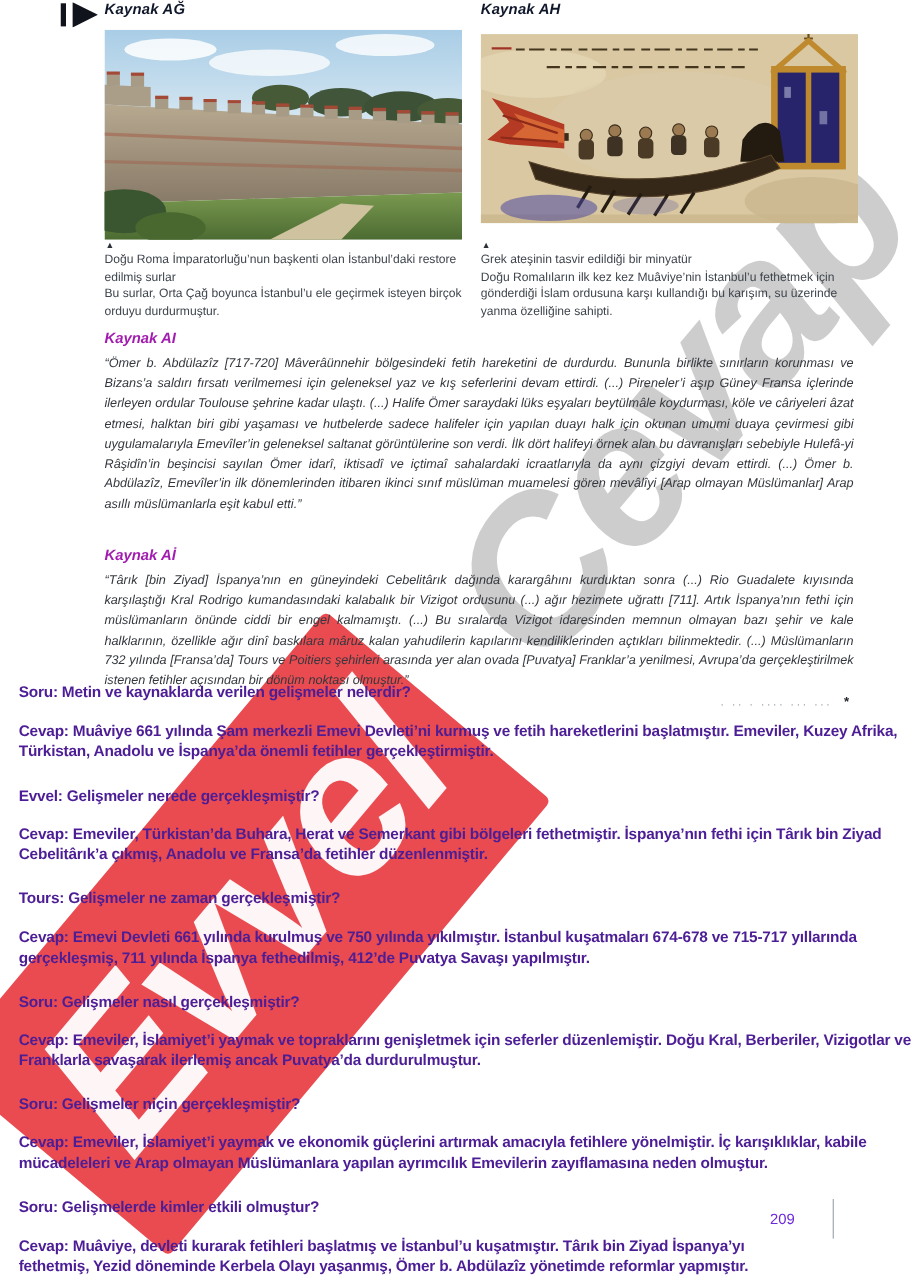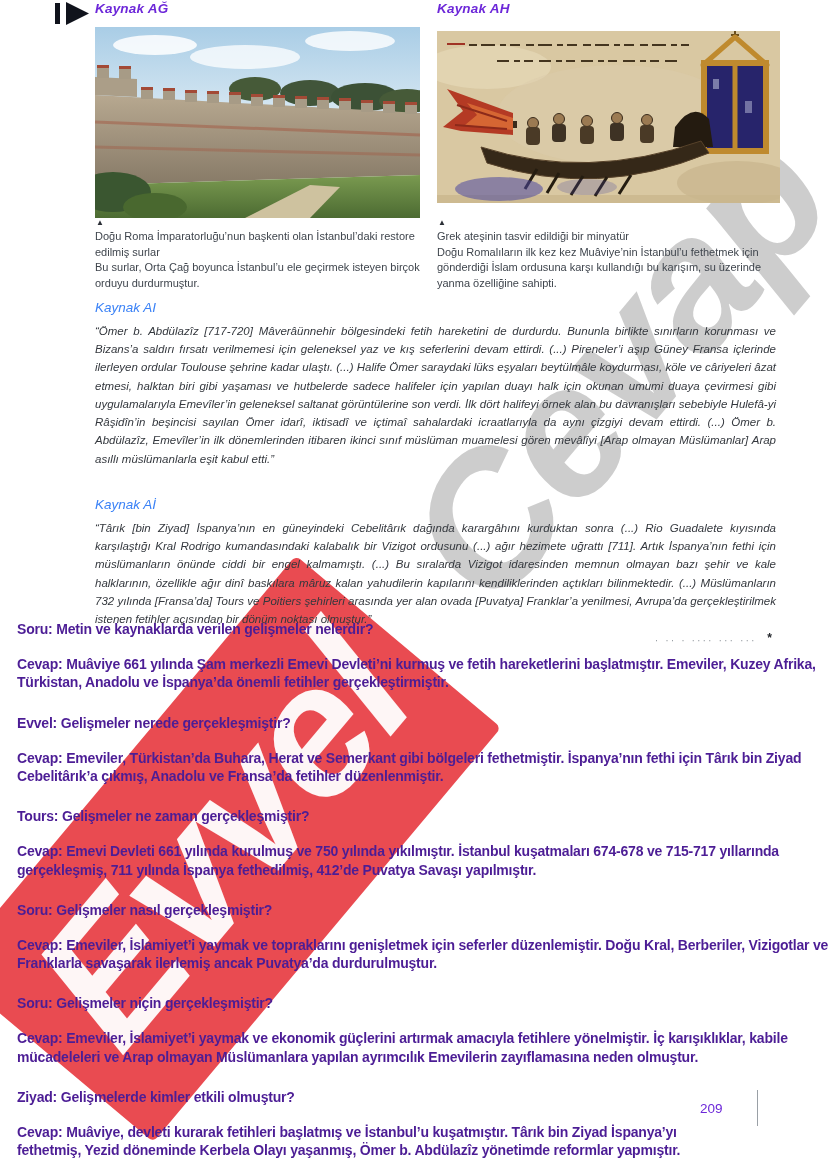--- a/index.html
+++ b/index.html
@@ -17,37 +17,37 @@
   .wm-evvel{
     background:rgba(227,30,38,0.80);color:rgba(255,255,255,0.95);
     padding:22px 34px 40px 44px;border-radius:6px;
   }
   .wm-cevap{color:rgba(135,135,135,0.42);margin-left:34px;}
   
   .content{position:absolute;inset:0;z-index:3;}
   .hdr-icon{position:absolute;left:55px;top:2px;}
   .src-title{
     margin:0;font-size:13.5px;font-weight:bold;font-style:italic;
-    color:#6d28d9;letter-spacing:.2px;
+    color:#0f172a;letter-spacing:.2px;
   }
   .t-ag{position:absolute;left:95px;top:1px;}
   .t-ah{position:absolute;left:437px;top:1px;}
   .fig{position:absolute;display:block;}
   .fig-ag{left:95px;top:27px;}
   .fig-ah{left:437px;top:31px;}
   .cap{position:absolute;color:#3f454d;font-size:11px;line-height:1.42;}
   .cap-ag{left:95px;top:219px;width:334px;}
   .cap-ah{left:437px;top:219px;width:350px;}
   .cap .marker{display:block;font-size:8px;color:#2b2f36;line-height:1;margin:0 0 2px 1px;font-style:normal;}
   .cap p{margin:0;}
   .src-block{position:absolute;left:95px;width:681px;}
   .src-ai{top:300px;}
   .src-aii{top:497px;}
   .src-block h4{
-    margin:0 0 7px 0;font-size:13.5px;font-weight:normal;font-style:italic;color:#3b82f6;
+    margin:0 0 7px 0;font-size:13.5px;font-weight:bold;font-style:italic;color:#a21caf;
   }
   .quote{
     margin:0;font-size:11.5px;font-style:italic;color:#34383e;
     line-height:1.585;text-align:justify;
   }
   .cite{margin:5px 2px 0 0;text-align:right;font-size:10.5px;color:#3e444c;font-style:normal;}
   .cite .star{font-weight:bold;color:#15181d;font-size:12px;position:relative;top:-2px;margin-left:6px;}
   .cite-faded{color:#9aa0a6;letter-spacing:2px;}
   .cite-faded .star{color:#23262b;}
   
@@ -240,21 +240,21 @@
       </div>
       <div class="qa-item">
         <p class="soru">Soru: Gelişmeler nasıl gerçekleşmiştir?</p>
         <p class="cevap">Cevap: Emeviler, İslamiyet’i yaymak ve topraklarını genişletmek için seferler düzenlemiştir. Doğu Kral, Berberiler, Vizigotlar ve Franklarla savaşarak ilerlemiş ancak Puvatya’da durdurulmuştur.</p>
       </div>
       <div class="qa-item">
         <p class="soru">Soru: Gelişmeler niçin gerçekleşmiştir?</p>
         <p class="cevap">Cevap: Emeviler, İslamiyet’i yaymak ve ekonomik güçlerini artırmak amacıyla fetihlere yönelmiştir. İç karışıklıklar, kabile mücadeleleri ve Arap olmayan Müslümanlara yapılan ayrımcılık Emevilerin zayıflamasına neden olmuştur.</p>
       </div>
       <div class="qa-item qa-item-last">
-        <p class="soru">Ziyad: Gelişmelerde kimler etkili olmuştur?</p>
+        <p class="soru">Soru: Gelişmelerde kimler etkili olmuştur?</p>
         <p class="cevap">Cevap: Muâviye, devleti kurarak fetihleri başlatmış ve İstanbul’u kuşatmıştır. Târık bin Ziyad İspanya’yı fethetmiş, Yezid döneminde Kerbela Olayı yaşanmış, Ömer b. Abdülazîz yönetimde reformlar yapmıştır.</p>
       </div>
     </section>
 
     <div class="pageno">
       <span class="num">209</span>
       <span class="rule"></span>
     </div>
 
   </div>

